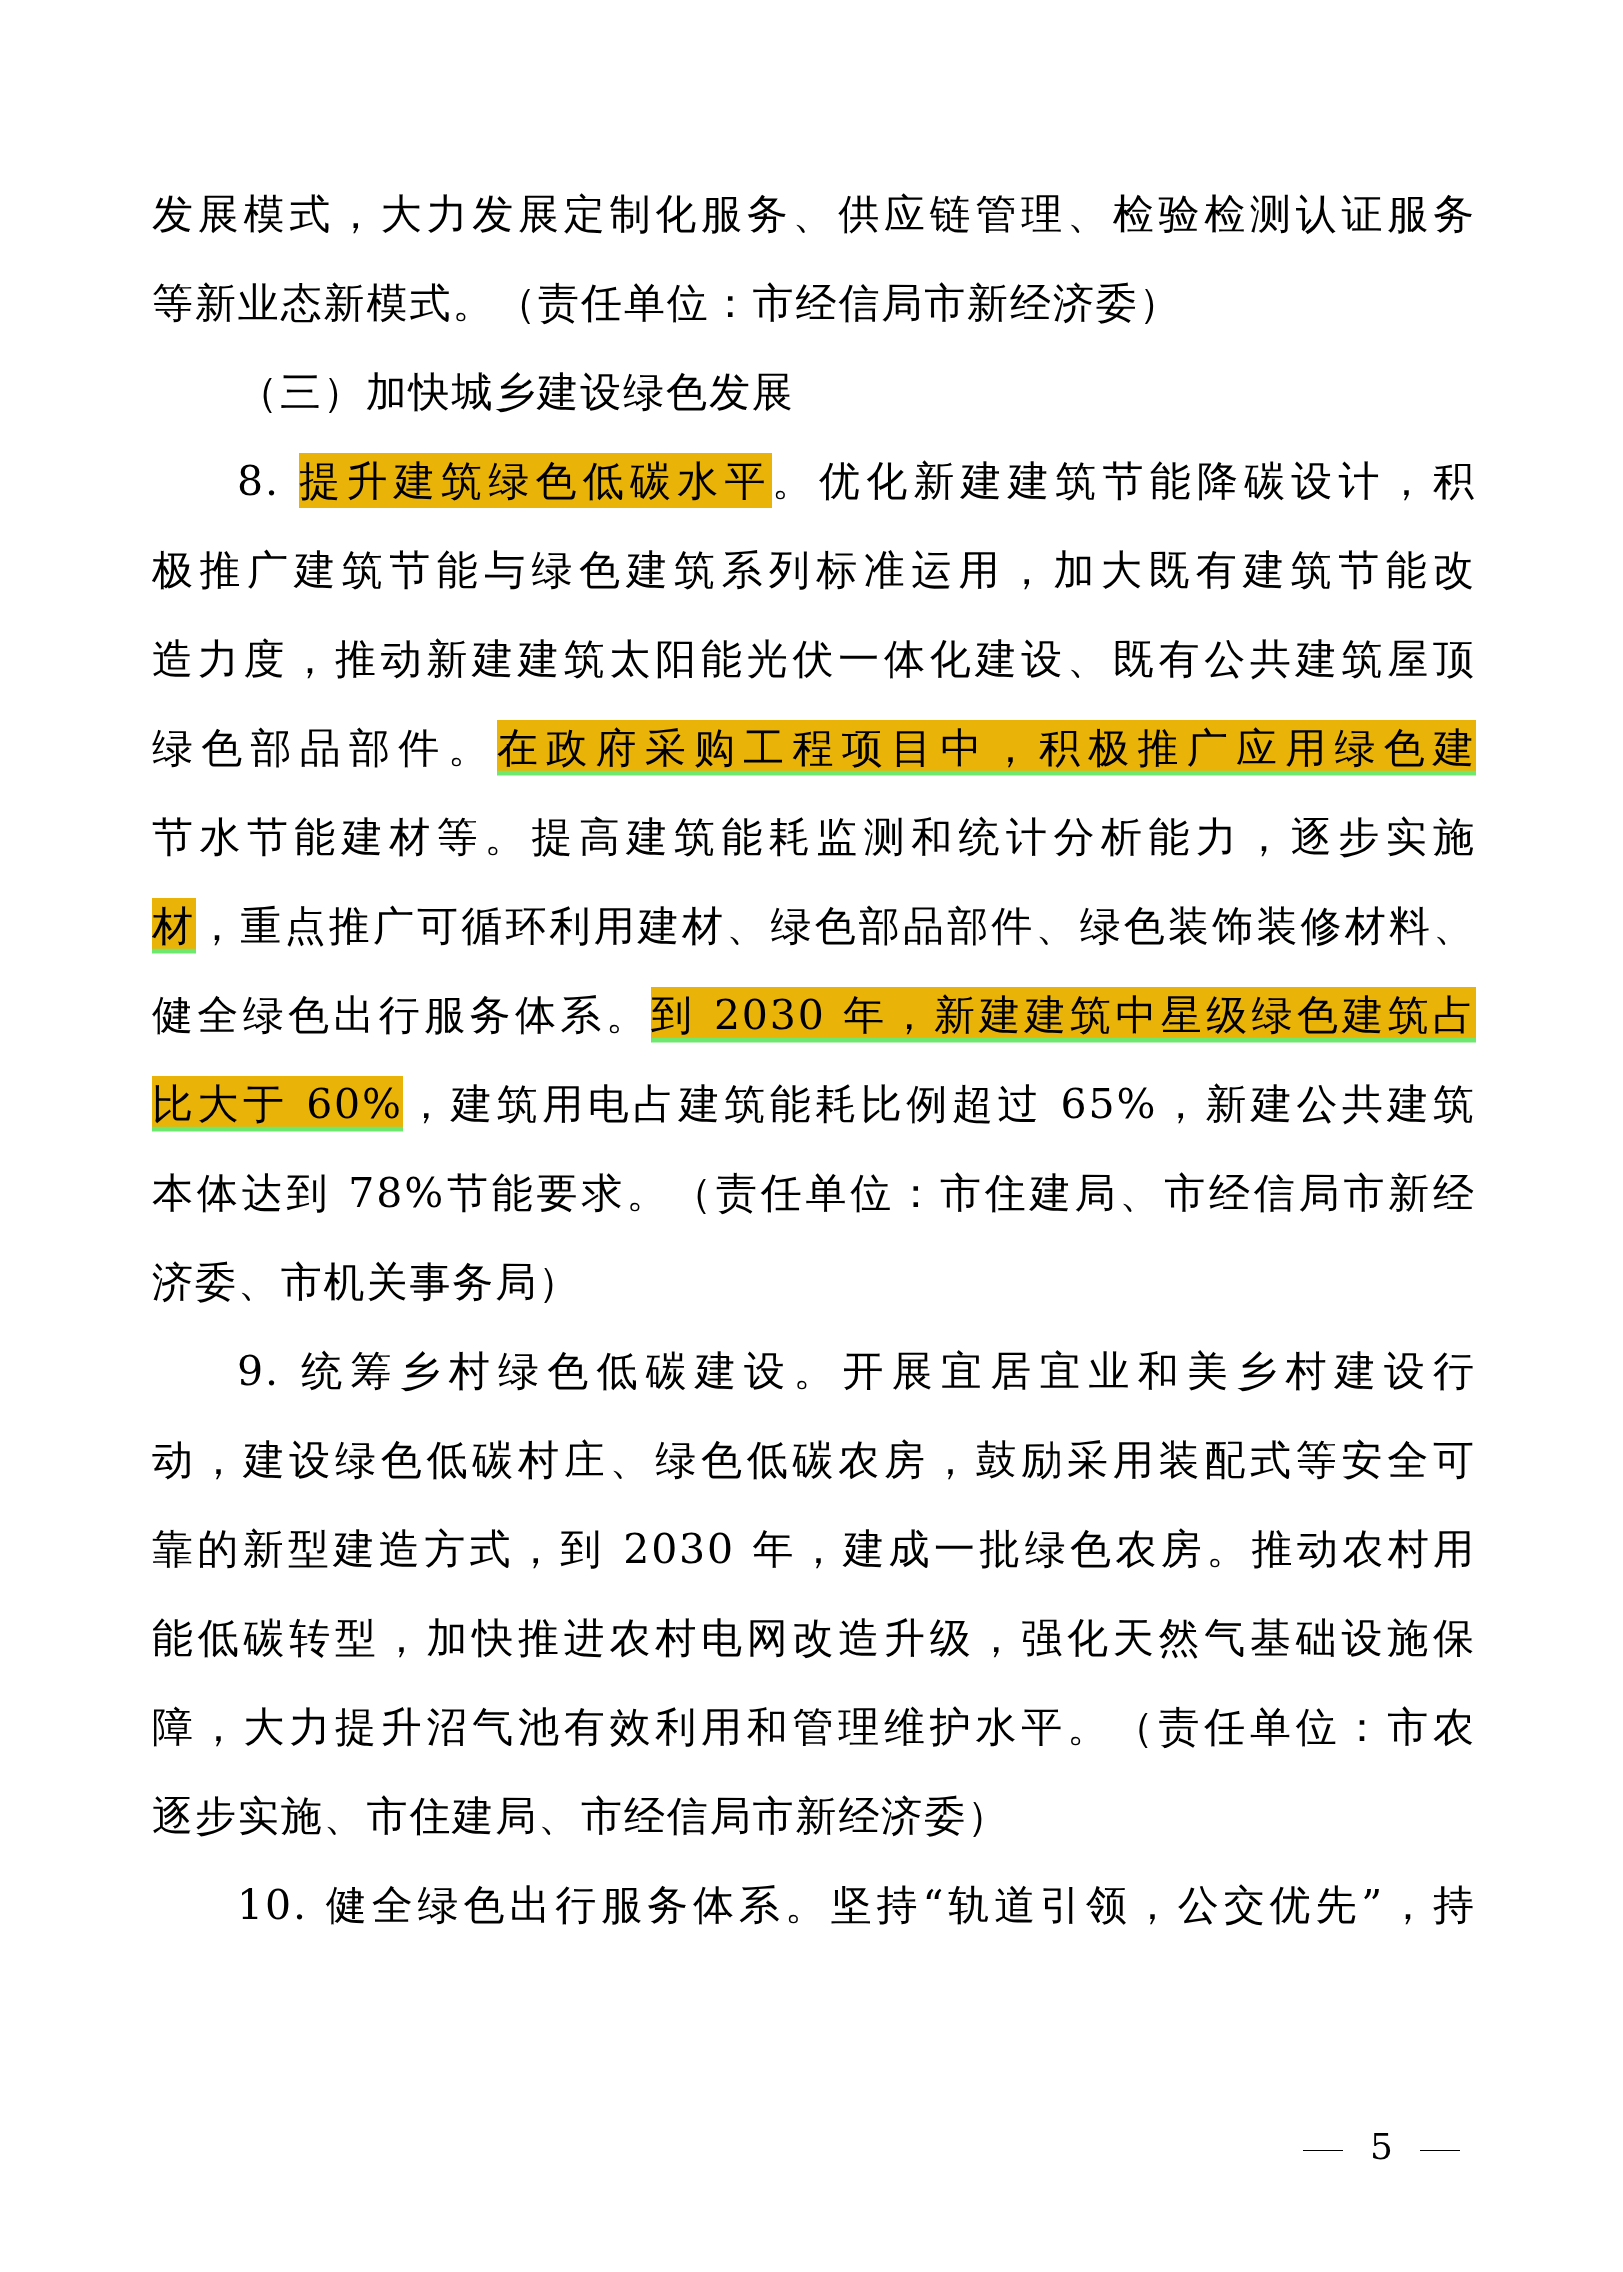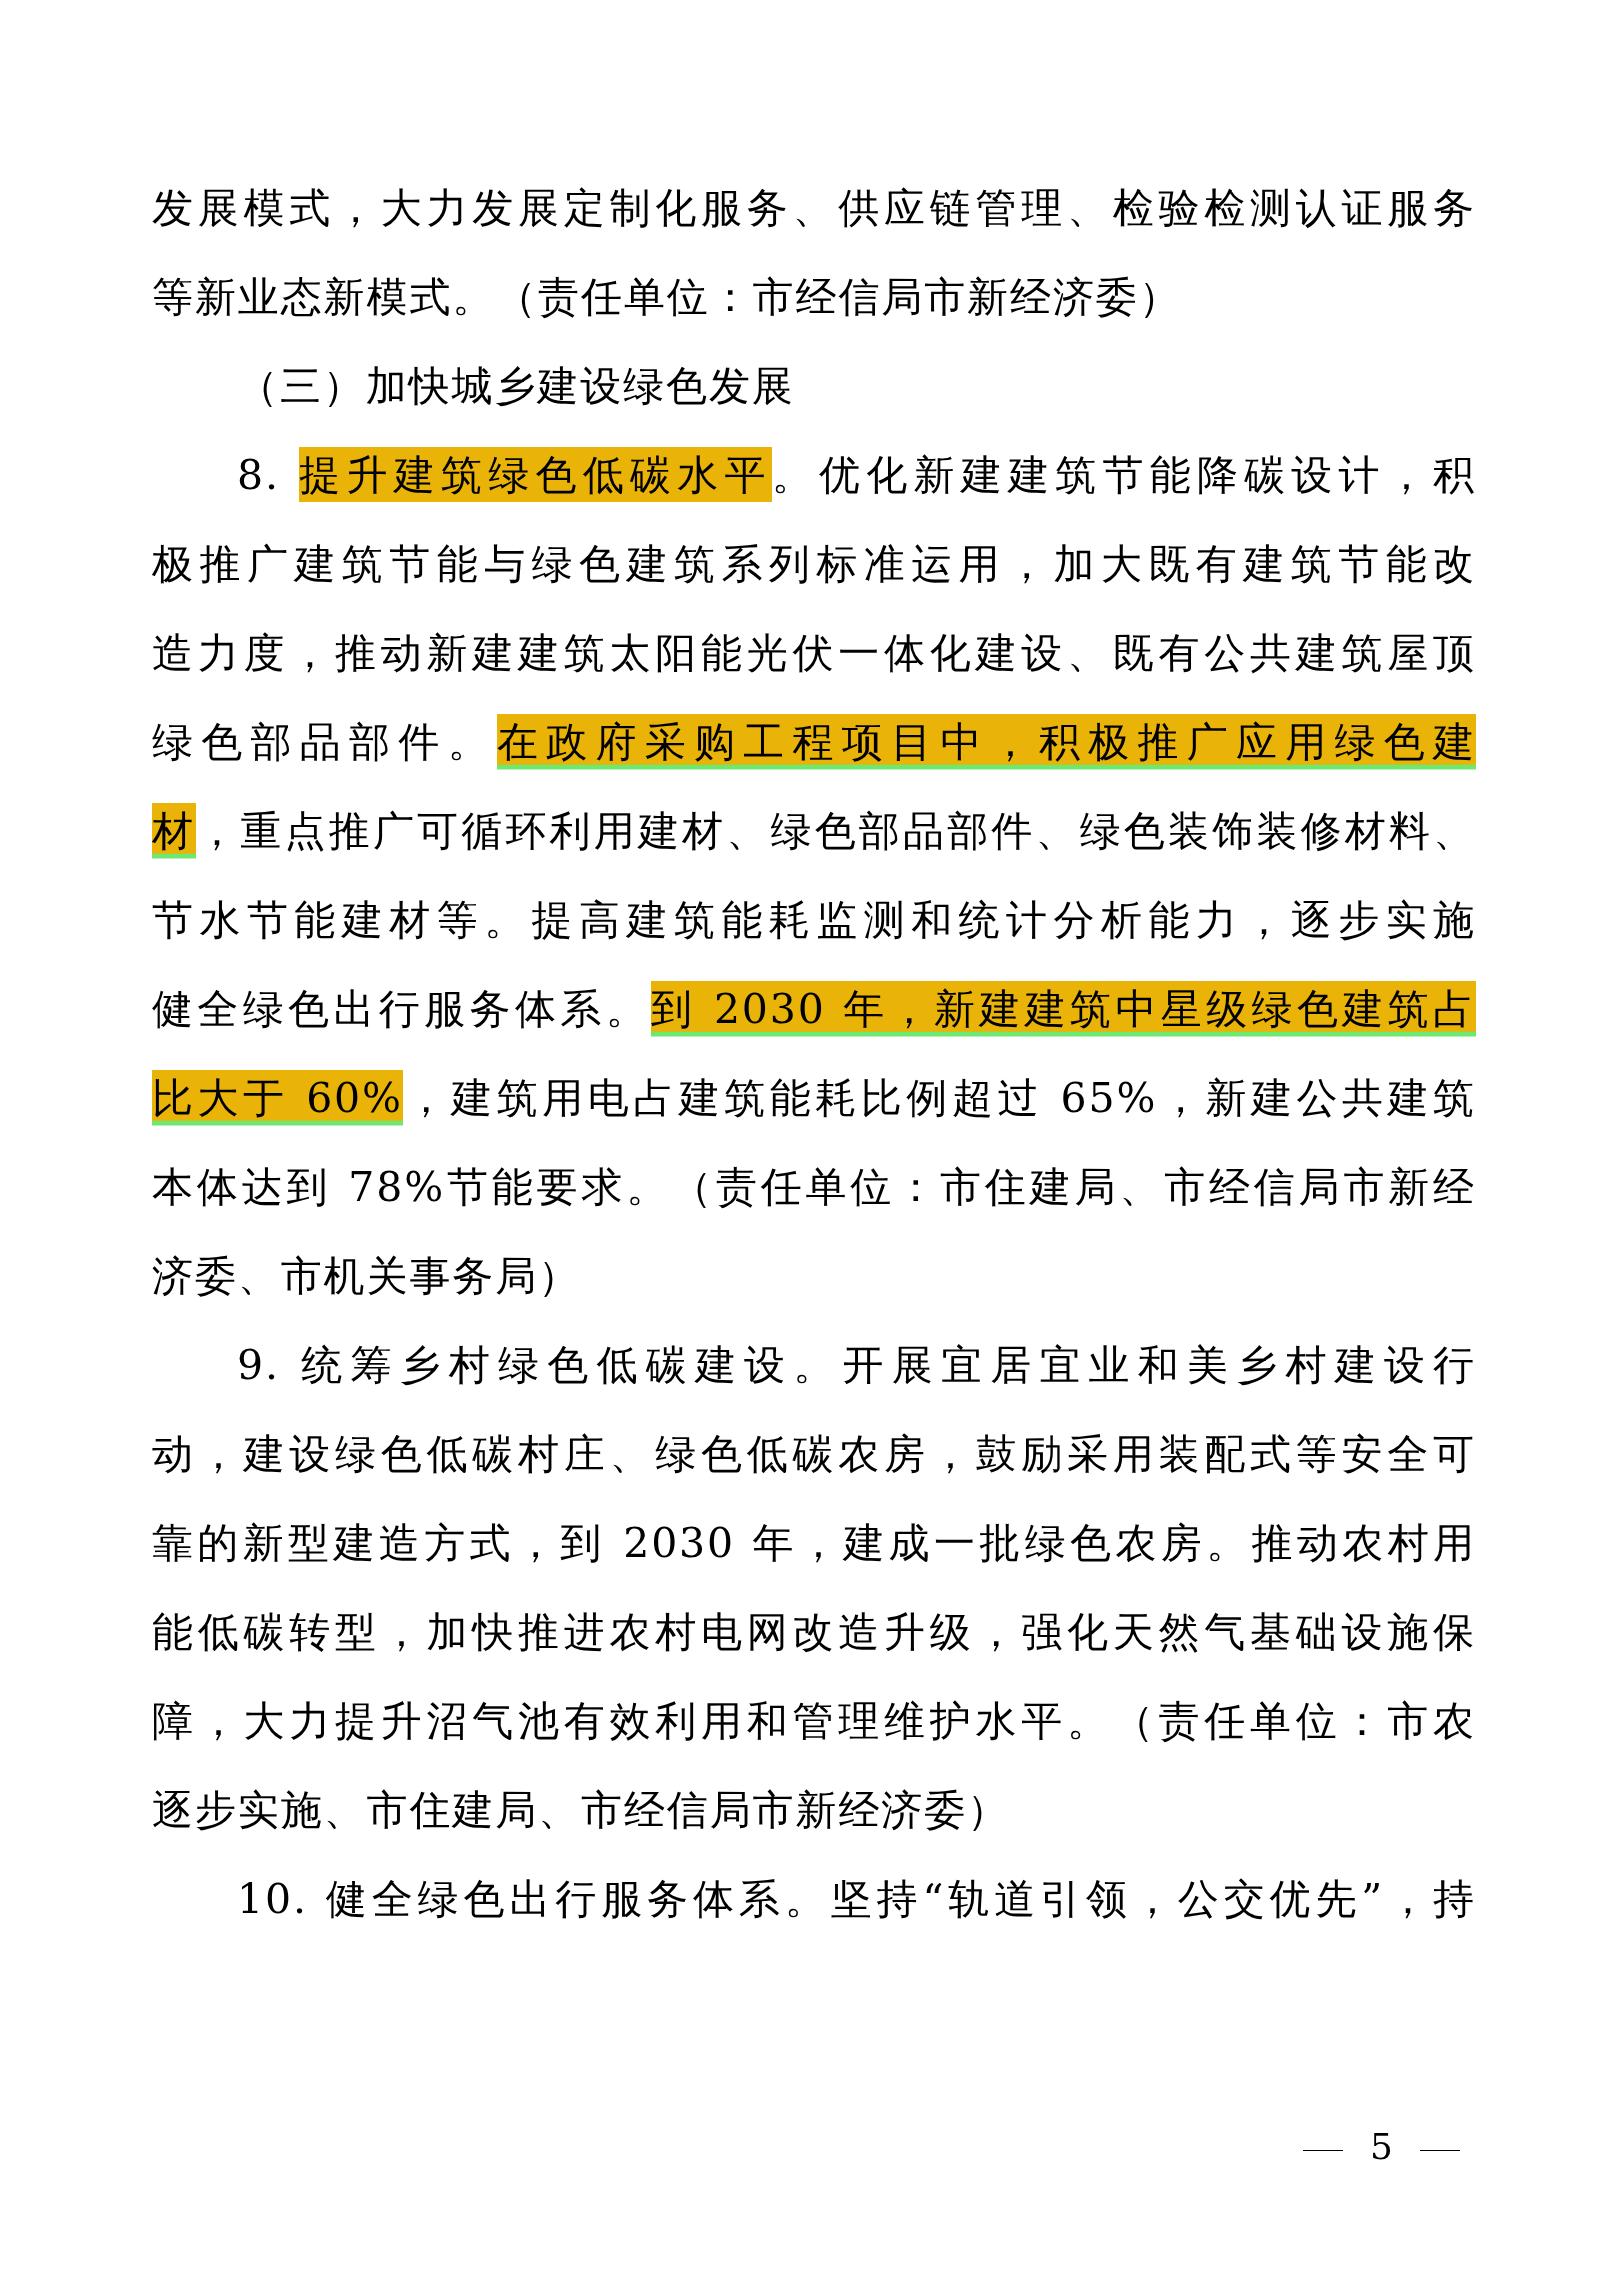--- a/index.html
+++ b/index.html
@@ -11,21 +11,21 @@
       width: 1623px;
       height: 2273px;
       position: relative;
       overflow: hidden;
       font-family: "DejaVu Serif", "Liberation Serif", serif;
       color: #000000;
     }
     .page {
       position: absolute;
       left: 152px;
-      top: 164px;
+      top: 170px;
       width: 1324px;
     }
     .line {
       height: 89px;
       line-height: 89px;
       font-size: 41px;
       white-space: nowrap;
       letter-spacing: 1.9px;
       text-align: justify;
       text-align-last: justify;
@@ -71,24 +71,24 @@
   <div class="line last indent">（三）加快城乡建设绿色发展</div>
 
   <div class="line indent">
     <span>8. </span><span class="hl">提升建筑绿色低碳水平</span><span>。优化新建建筑节能降碳设计，积</span>
   </div>
   <div class="line">极推广建筑节能与绿色建筑系列标准运用，加大既有建筑节能改</div>
   <div class="line">造力度，推动新建建筑太阳能光伏一体化建设、既有公共建筑屋顶</div>
   <div class="line">
     <span>绿色部品部件。</span><span class="hl ul">在政府采购工程项目中，积极推广应用绿色建</span>
   </div>
+  <div class="line">节水节能建材等。提高建筑能耗监测和统计分析能力，逐步实施</div>
   <div class="line">
     <span class="hl ul">材</span><span>，重点推广可循环利用建材、绿色部品部件、绿色装饰装修材料、</span>
   </div>
-  <div class="line">节水节能建材等。提高建筑能耗监测和统计分析能力，逐步实施</div>
   <div class="line">
     <span>健全绿色出行服务体系。</span><span class="hl ul">到 2030 年，新建建筑中星级绿色建筑占</span>
   </div>
   <div class="line">
     <span class="hl ul">比大于 60%</span><span>，建筑用电占建筑能耗比例超过 65%，新建公共建筑</span>
   </div>
   <div class="line">本体达到 78%节能要求。（责任单位：市住建局、市经信局市新经</div>
   <div class="line last">济委、市机关事务局）</div>
 
   <div class="line indent">9. 统筹乡村绿色低碳建设。开展宜居宜业和美乡村建设行</div>

